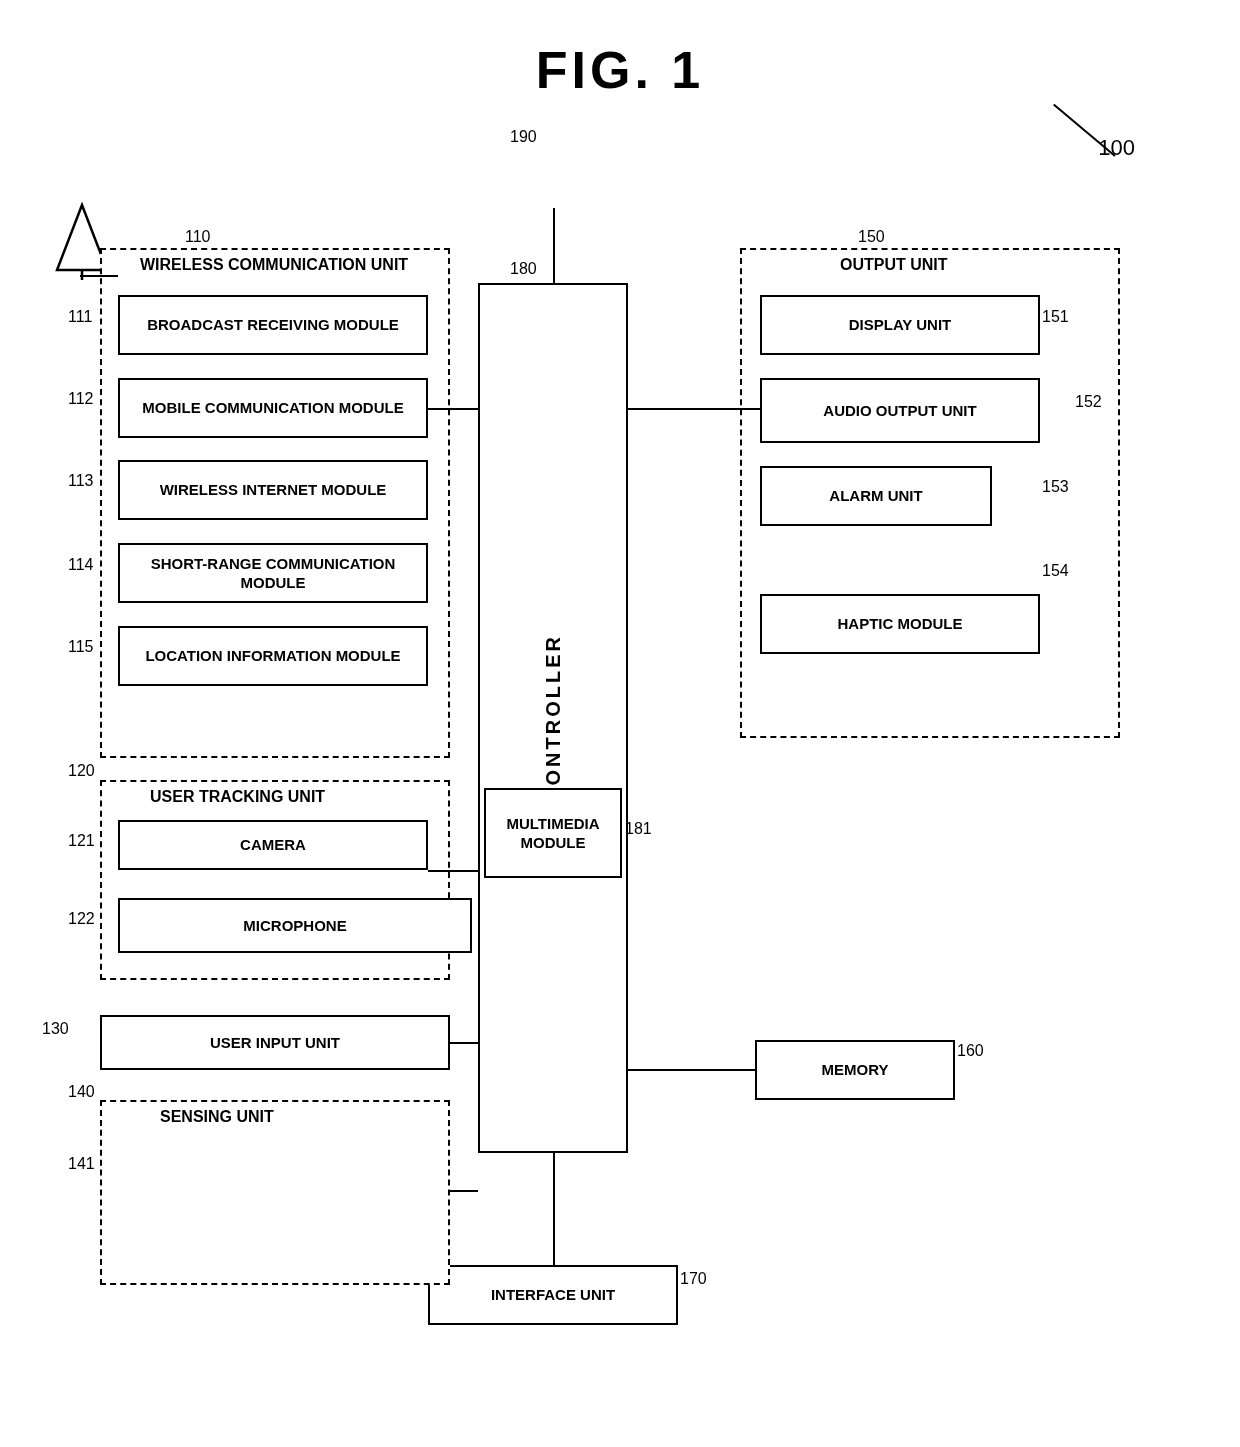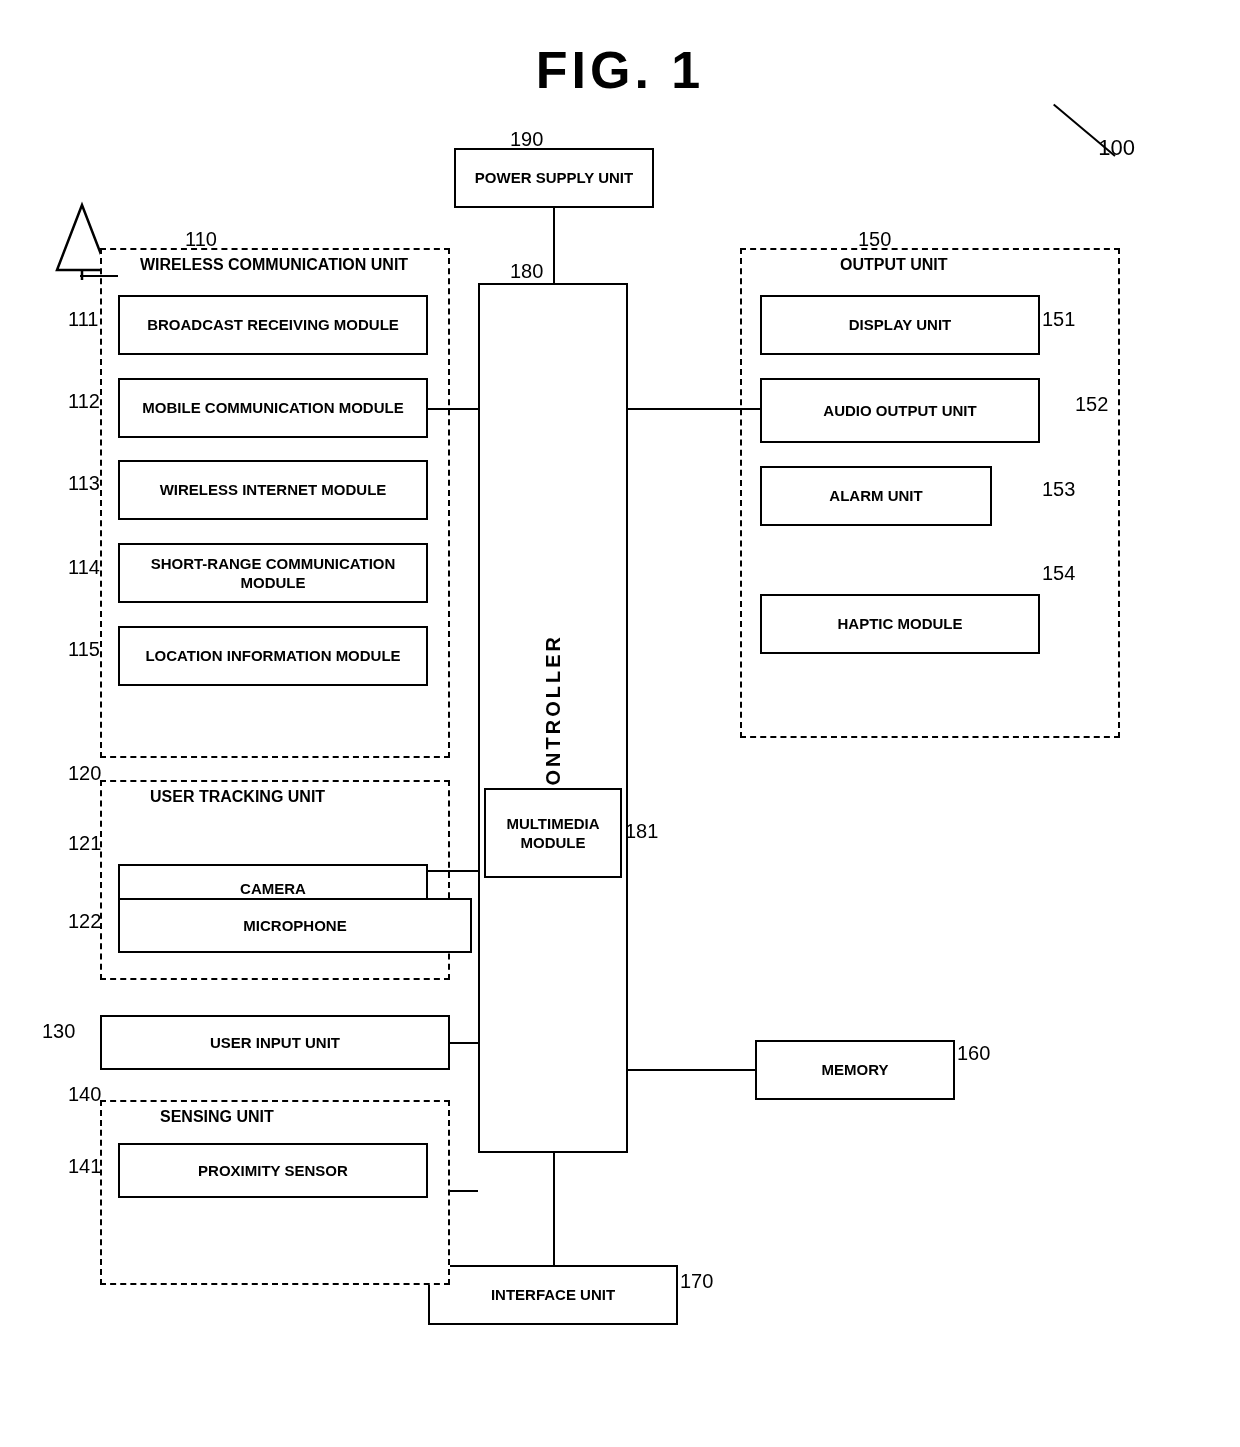--- a/index.html
+++ b/index.html
@@ -47,21 +47,21 @@
 
     .box-dashed {
       position: absolute;
       border: 2px dashed #000;
       background: #fff;
     }
 
     
     .lbl {
       position: absolute;
-      font-size: 20px;
+      font-size: 16px;
       font-weight: normal;
     }
 
     
     .line {
       position: absolute;
       background: #000;
     }
 
     .line-h { height: 2px; }
@@ -89,23 +89,20 @@
   <div class="ref-line-100"></div>
   <div class="lbl" style="top:135px; right:105px; font-size:22px;">100</div>
 
   <svg style="position:absolute; top:200px; left:52px;" width="60" height="80">
 
     <polygon points="30,5 5,70 55,70" fill="none" stroke="#000" stroke-width="2.5"></polygon>
 
     <line x1="30" y1="70" x2="30" y2="85" stroke="#000" stroke-width="2.5"></line>
   </svg>
 
-  <div class="box" style="top:148px; left:454px; width:200px; height:60px;">
-    <span>POWER SUPPLY UNIT</span>
-  </div>
   <div class="lbl" style="top:128px; left:510px;">190</div>
 
   <div class="line line-v" style="top:208px; left:553px; height:75px;"></div>
 
   <div class="box" style="top:283px; left:478px; width:150px; height:870px;">
     <span style="writing-mode: vertical-rl; transform: rotate(180deg); font-size:20px; letter-spacing:3px;">CONTROLLER</span>
   </div>
   <div class="lbl" style="top:260px; left:510px;">180</div>
 
   <div class="box" style="top:788px; left:484px; width:138px; height:90px;">
@@ -167,21 +164,21 @@
   <div class="lbl" style="top:638px; left:68px;">115</div>
 
   <div class="line line-h" style="top:408px; left:428px; width:50px;"></div>
 
   <div class="box-dashed" style="top:780px; left:100px; width:350px; height:200px;"></div>
   <div style="position:absolute; top:788px; left:150px; font-size:16px; font-weight:bold;">
     <span>USER TRACKING UNIT</span>
   </div>
   <div class="lbl" style="top:762px; left:68px;">120</div>
 
-  <div class="box" style="top:820px; left:118px; width:310px; height:50px;margin-top:44px;">
+  <div class="box" style="top:820px; left:118px; width:310px; height:50px;">
     <span>CAMERA</span>
   </div>
   <div class="lbl" style="top:832px; left:68px;">121</div>
 
   <div class="box" style="top:898px; left:118px; width:354px; height:55px;">
     <span>MICROPHONE</span>
   </div>
   <div class="lbl" style="top:910px; left:68px;">122</div>
 
   <div class="line line-h" style="top:870px; left:428px; width:50px;"></div>
@@ -192,23 +189,20 @@
   <div class="lbl" style="top:1020px; left:42px;">130</div>
 
   <div class="line line-h" style="top:1042px; left:450px; width:28px;"></div>
 
   <div class="box-dashed" style="top:1100px; left:100px; width:350px; height:185px;"></div>
   <div style="position:absolute; top:1108px; left:160px; font-size:16px; font-weight:bold;">
     <span>SENSING UNIT</span>
   </div>
   <div class="lbl" style="top:1083px; left:68px;">140</div>
 
-  <div class="box" style="top:1143px; left:118px; width:310px; height:55px;">
-    <span>PROXIMITY SENSOR</span>
-  </div>
   <div class="lbl" style="top:1155px; left:68px;">141</div>
 
   <div class="line line-h" style="top:1190px; left:450px; width:28px;"></div>
 
   <div class="box-dashed" style="top:248px; left:740px; width:380px; height:490px;"></div>
   <div style="position:absolute; top:256px; left:840px; font-size:16px; font-weight:bold;">
     <span>OUTPUT UNIT</span>
   </div>
   <div class="lbl" style="top:228px; left:858px;">150</div>
 

